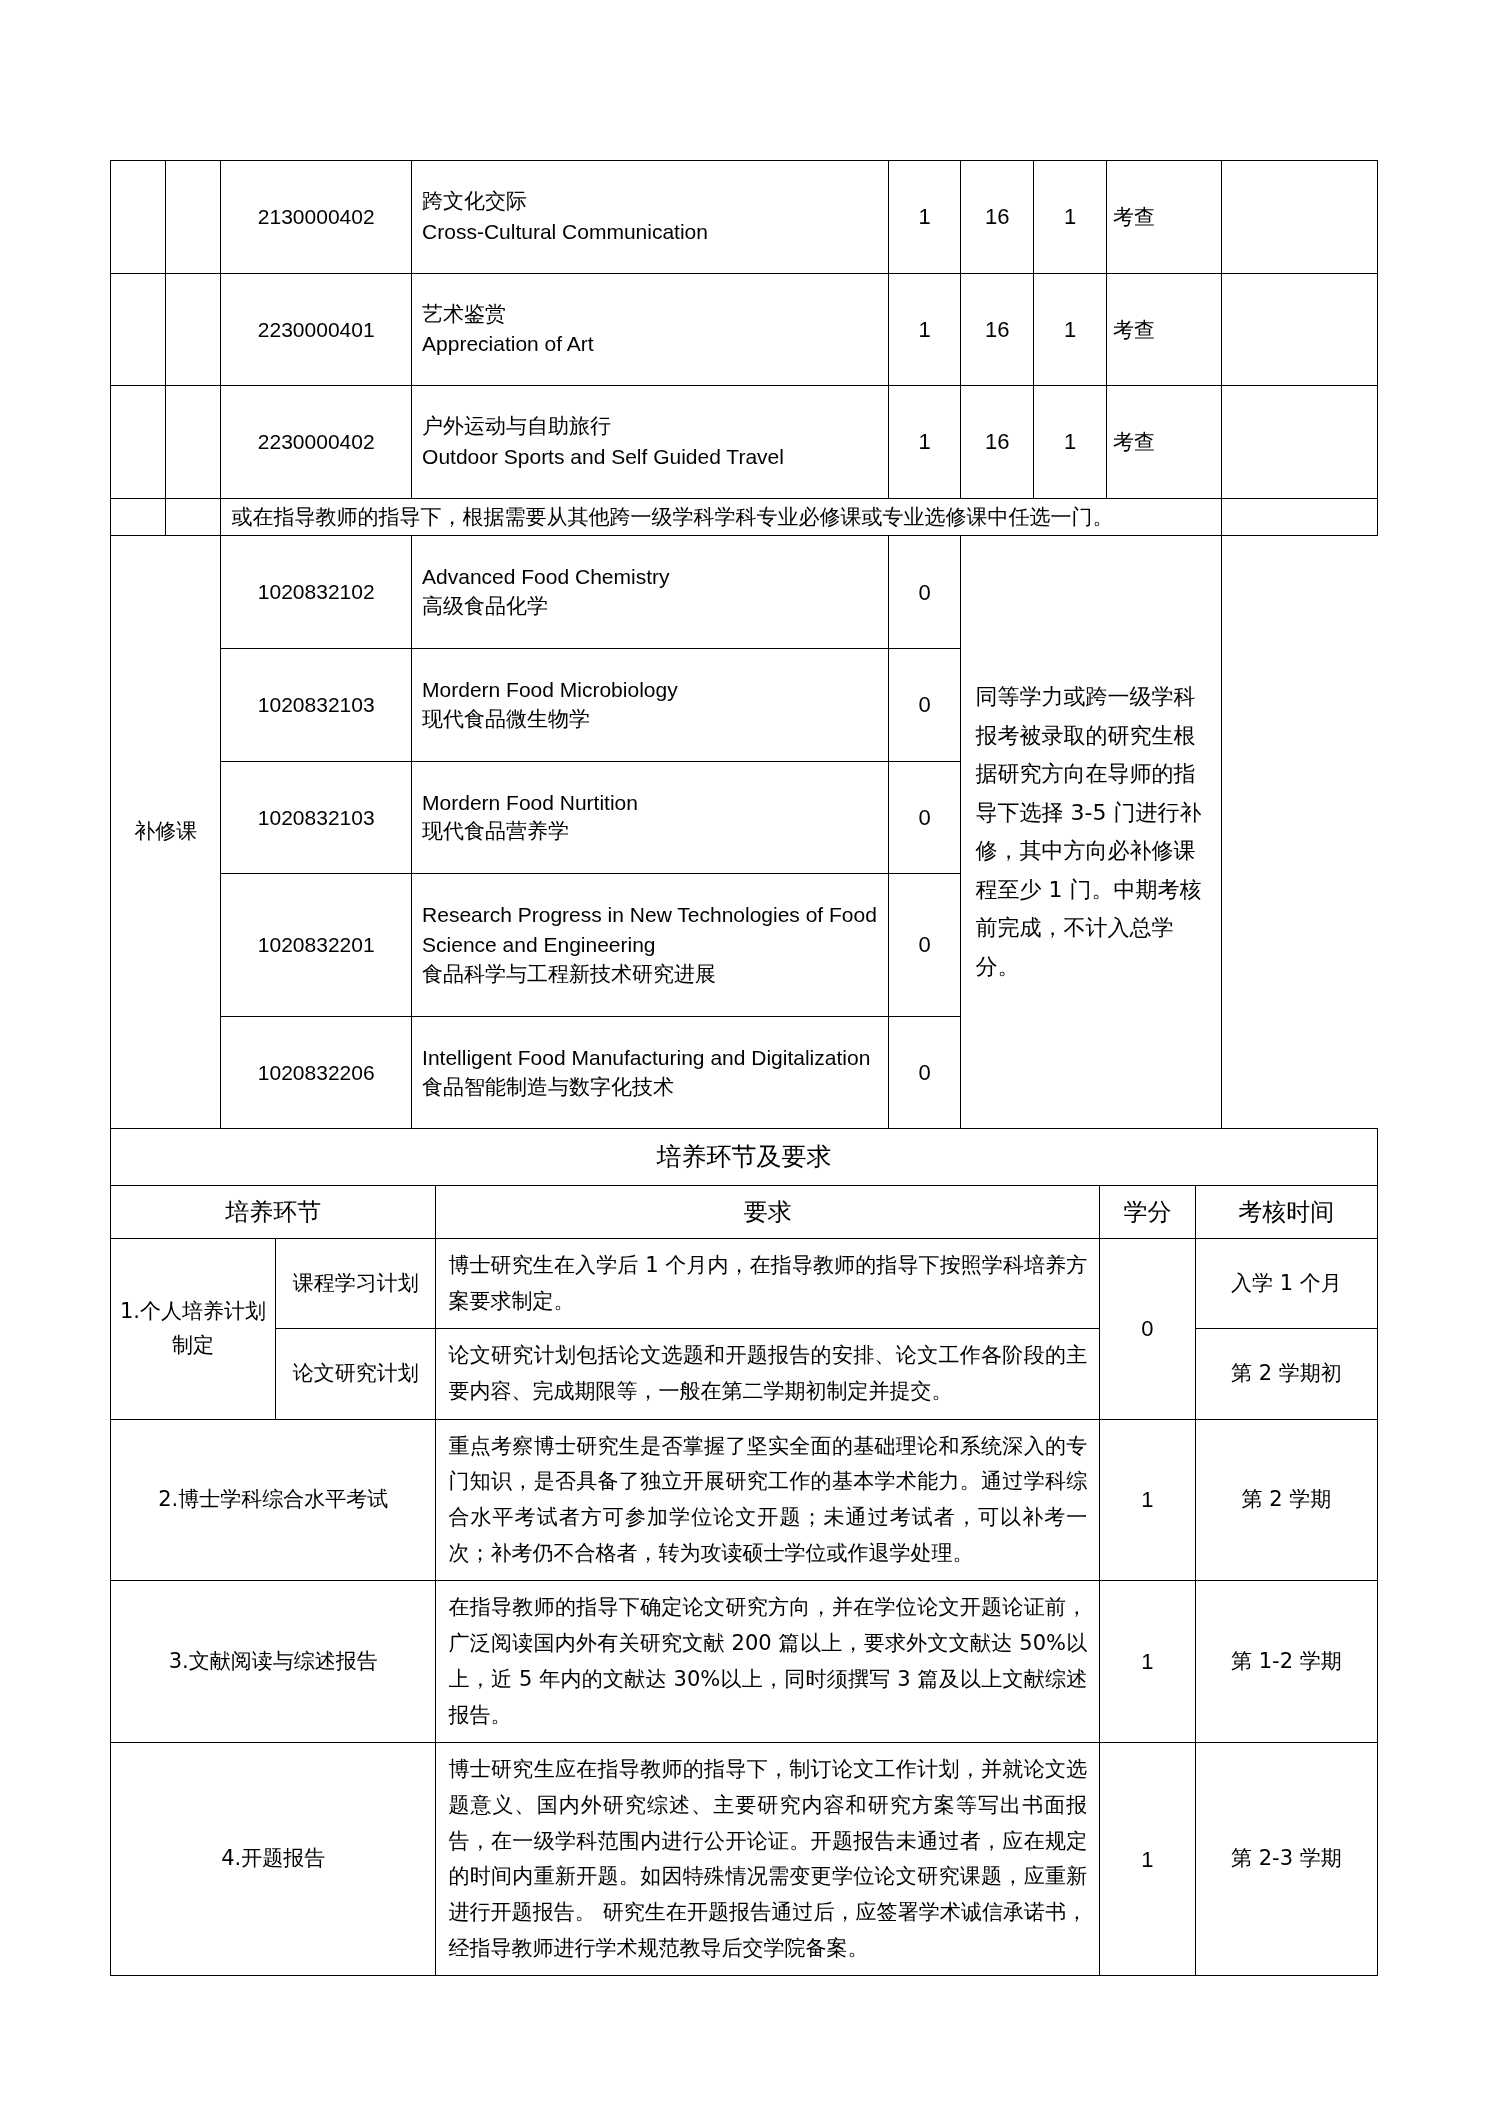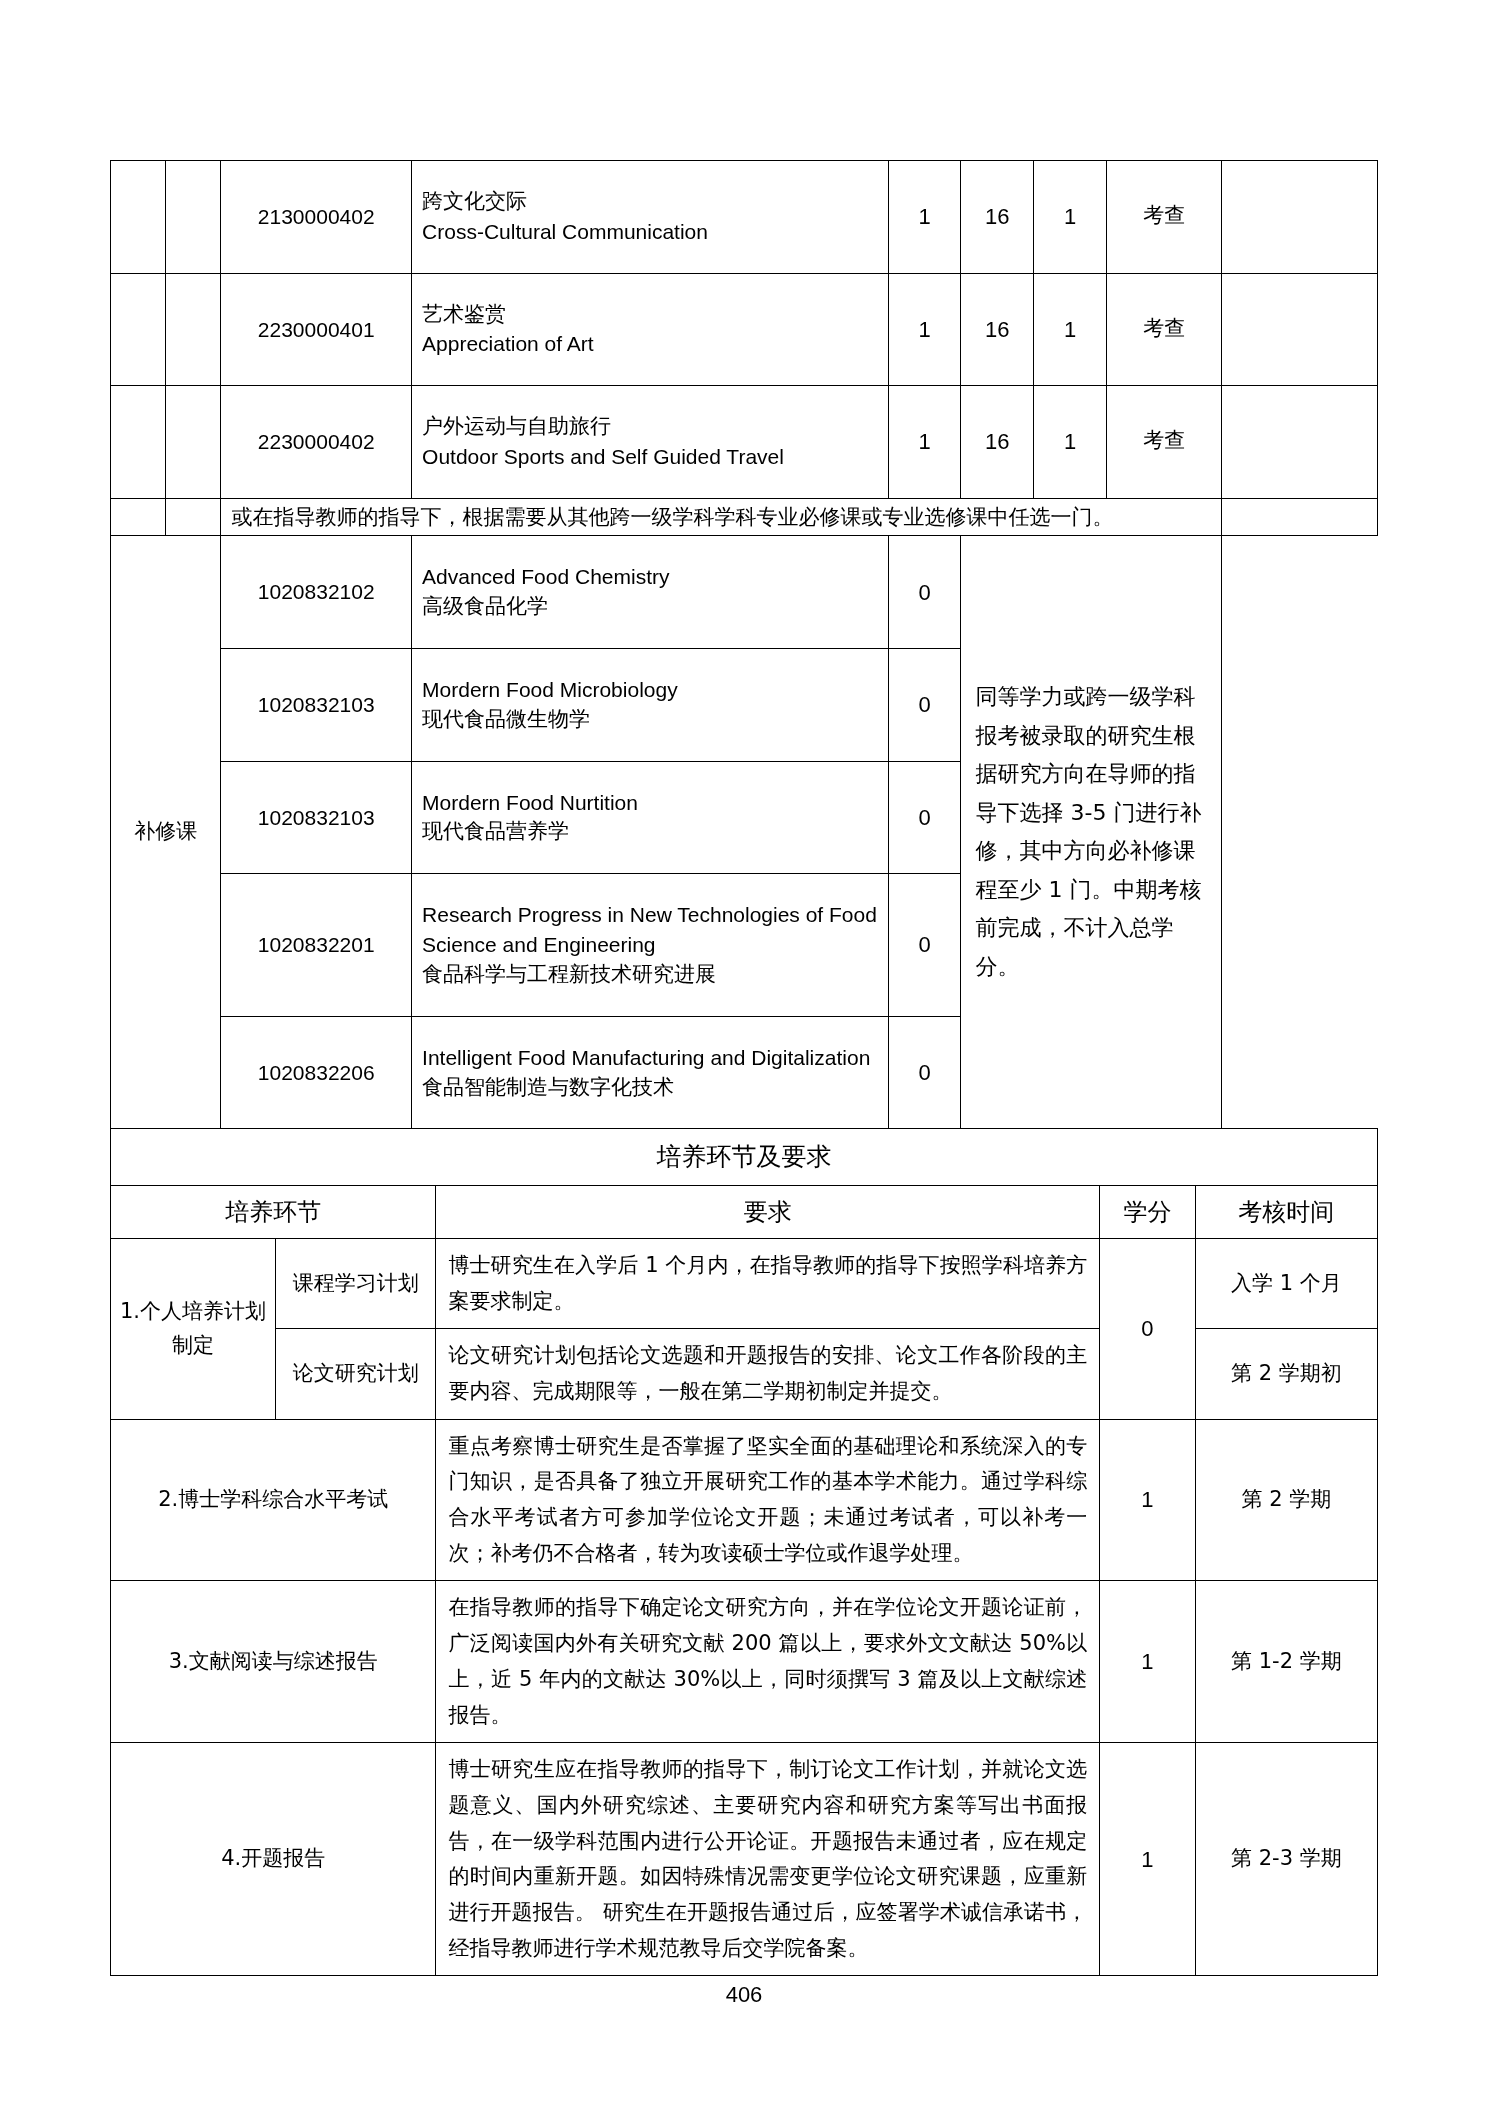--- a/index.html
+++ b/index.html
@@ -36,21 +36,21 @@
     font-weight: normal;
   }
   .cn { font-family: "DejaVu Sans", "Liberation Sans", sans-serif; }
   .en { font-family: "Liberation Sans", sans-serif; }
 
   
   .code { text-align: center; font-family: "Liberation Sans", sans-serif; font-size: 21px; }
   .course-name { text-align: left; }
   .course-name .line { display: block; }
   .num { text-align: center; font-family: "Liberation Sans", sans-serif; font-size: 22px; }
-  .assess { text-align: center; font-family: Liberation Mono, monospace; font-size: 21px; }
+  .assess { font-family: Liberation Sans, sans-serif; font-size: 21px; }
 
   .note-row td {
     text-align: left;
     font-family: "DejaVu Sans", sans-serif;
     font-size: 21px;
     line-height: 1.55;
     padding: 2px 10px;
   }
   .vert-label {
     text-align: center;
@@ -280,14 +280,13 @@
 
       <tr>
         <td class="stage" colspan="2">4.开题报告</td>
         <td class="req">博士研究生应在指导教师的指导下，制订论文工作计划，并就论文选题意义、国内外研究综述、主要研究内容和研究方案等写出书面报告，在一级学科范围内进行公开论证。开题报告未通过者，应在规定的时间内重新开题。如因特殊情况需变更学位论文研究课题，应重新进行开题报告。 研究生在开题报告通过后，应签署学术诚信承诺书，经指导教师进行学术规范教导后交学院备案。</td>
         <td class="credit">1</td>
         <td class="time">第 2-3 学期</td>
       </tr>
     </tbody>
   </table>
 
-  <div class="page-number">406</div>
 </div>
 
 </body></html>

